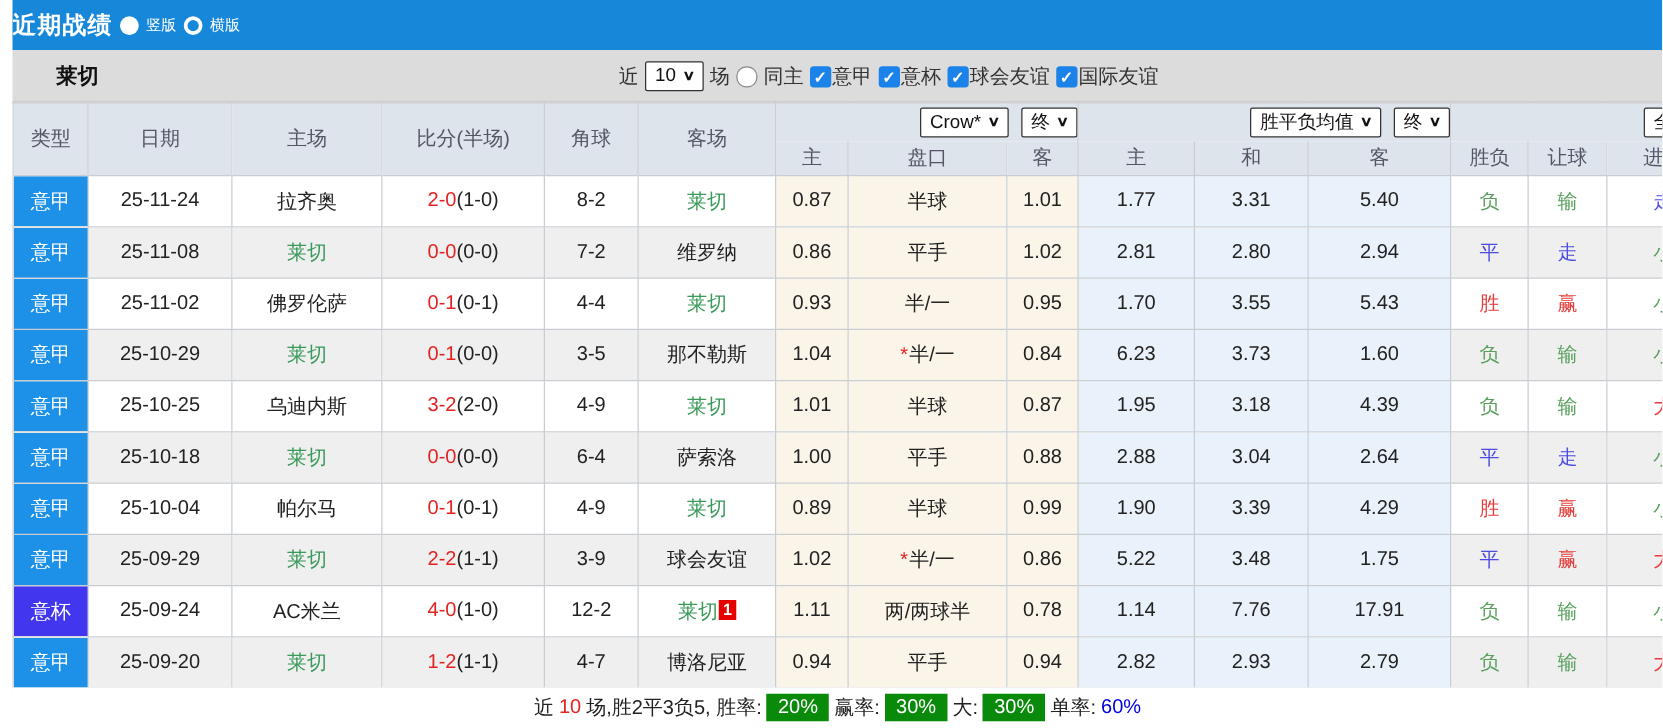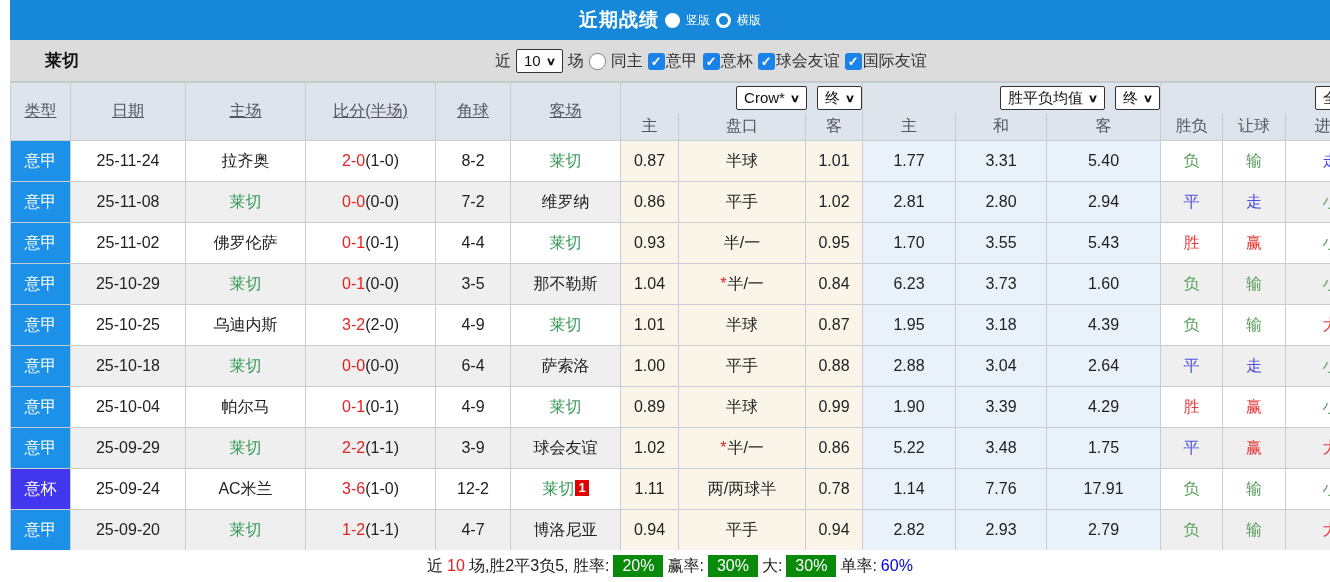--- a/index.html
+++ b/index.html
@@ -5,21 +5,21 @@
   * { margin:0; padding:0; box-sizing:border-box; }
   html,body{ background:#fff; }
   body{ font-family:"Liberation Sans", sans-serif; }
   #screen{
     position:relative; width:1330px; height:582px; overflow:hidden;
     background:#fff; font-size:16px; color:#222;
   }
   
   .topbar{
     position:absolute; left:10px; top:0; width:1320px; height:40px;
-    background:#1787d9; display:flex; align-items:center; justify-content:center;
+    background:#1787d9; display:flex; align-items:center; 
     color:#fff; gap:6px;
   }
   .topbar .title{ font-weight:bold; font-size:19px; letter-spacing:1px; }
   .radio-opt{ display:flex; align-items:center; gap:6px; font-size:12px; cursor:pointer; }
   .radio-circle{ width:15px; height:15px; border-radius:50%; }
   .radio-filled{ background:#fff; }
   .radio-hollow{ border:3px solid #fff; background:transparent; }
   
   .filterbar{
     position:absolute; left:10px; top:40px; width:1320px; height:42px;
@@ -42,21 +42,21 @@
   }
   .checkbox.checked{ background:#1a82e8; color:#fff; font-size:13px; font-weight:bold; }
   .checkbox.unchecked{ background:#fff; border:1px solid #8a8a8a; border-radius:8px; }
   .cb-item{ display:flex; align-items:center; gap:1px; }
   
   table{ position:absolute; left:10px; top:82px; width:1365px; border-collapse:collapse; table-layout:fixed; }
   th,td{ border:1px solid #c9cdd2; text-align:center; overflow:hidden; white-space:nowrap; }
   thead th{ background:#dde4ec; color:#556; font-weight:normal; font-size:16px; }
   thead tr.ddrow th{ height:30px; border-bottom:none; }
   thead tr.labrow th{ height:28px; border-top:none; }
-  thead th.span2{ height:58px;text-decoration:underline; }
+  thead th.span2{ height:58px; }
   .ddwrap{ display:flex; align-items:center; justify-content:flex-end; gap:10px; }
   tbody td{ height:41px; font-size:16px; color:#222; background:#fff; }
   tbody tr.stripe td{ background:#efefef; }
   tbody td.ah{ background:#fbf5e9 !important; color:#222; }
   tbody td.eu{ background:#e9f2fa !important; }
   td.match-type{ color:#fff; font-size:16px; }
   td.type-league{ background:#1d90e8 !important; }
   td.type-cup{ background:#4237ee !important; }
   .ft{ color:#e52222; }
   .ht{ color:#222; }
@@ -389,21 +389,21 @@
       <td class="c-blue">平</td>
       <td class="c-red">赢</td>
       <td class="c-red">大</td>
     </tr>
 
     <tr>
       <td class="match-type type-cup">意杯</td>
       <td>25-09-24</td>
       <td>AC米兰</td>
       <td>
-        <span class="ft">3-6</span><span class="ht">(1-0)</span>
+        <span class="ft">4-0</span><span class="ht">(1-0)</span>
       </td>
       <td>12-2</td>
       <td>
         <span class="c-team">莱切</span><span class="badge-1">1</span>
       </td>
       <td class="ah">1.11</td>
       <td class="ah handicap-name">
         <span>两/两球半</span>
       </td>
       <td class="ah">0.78</td>

